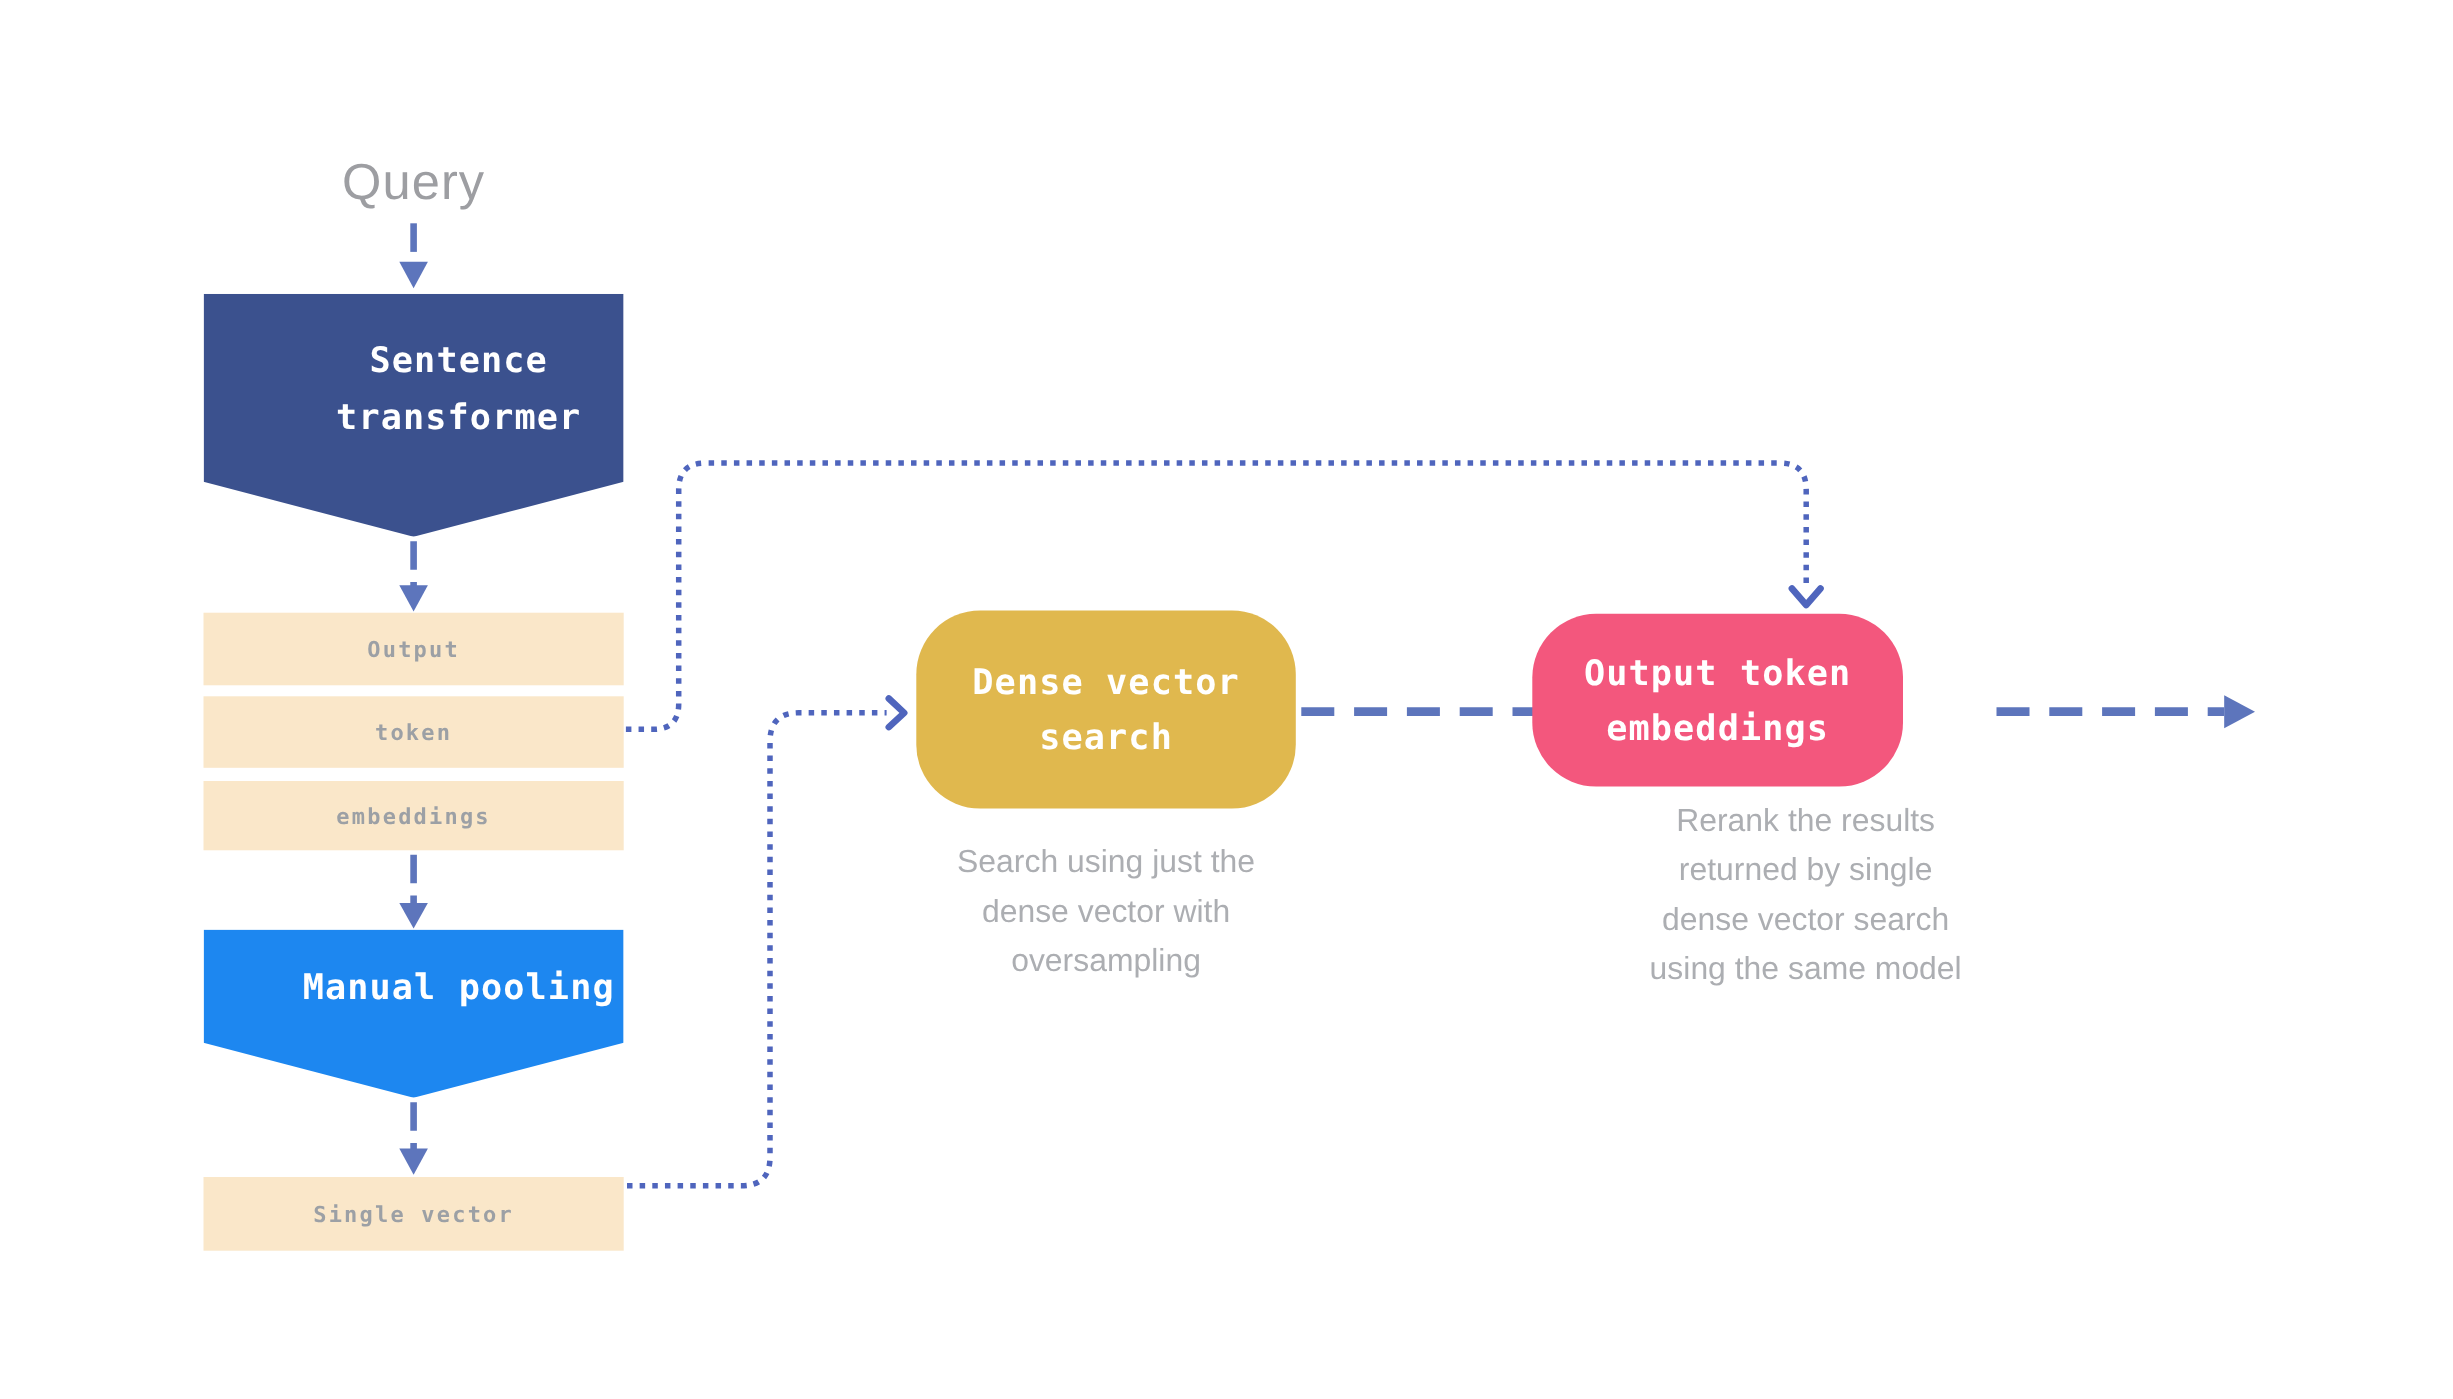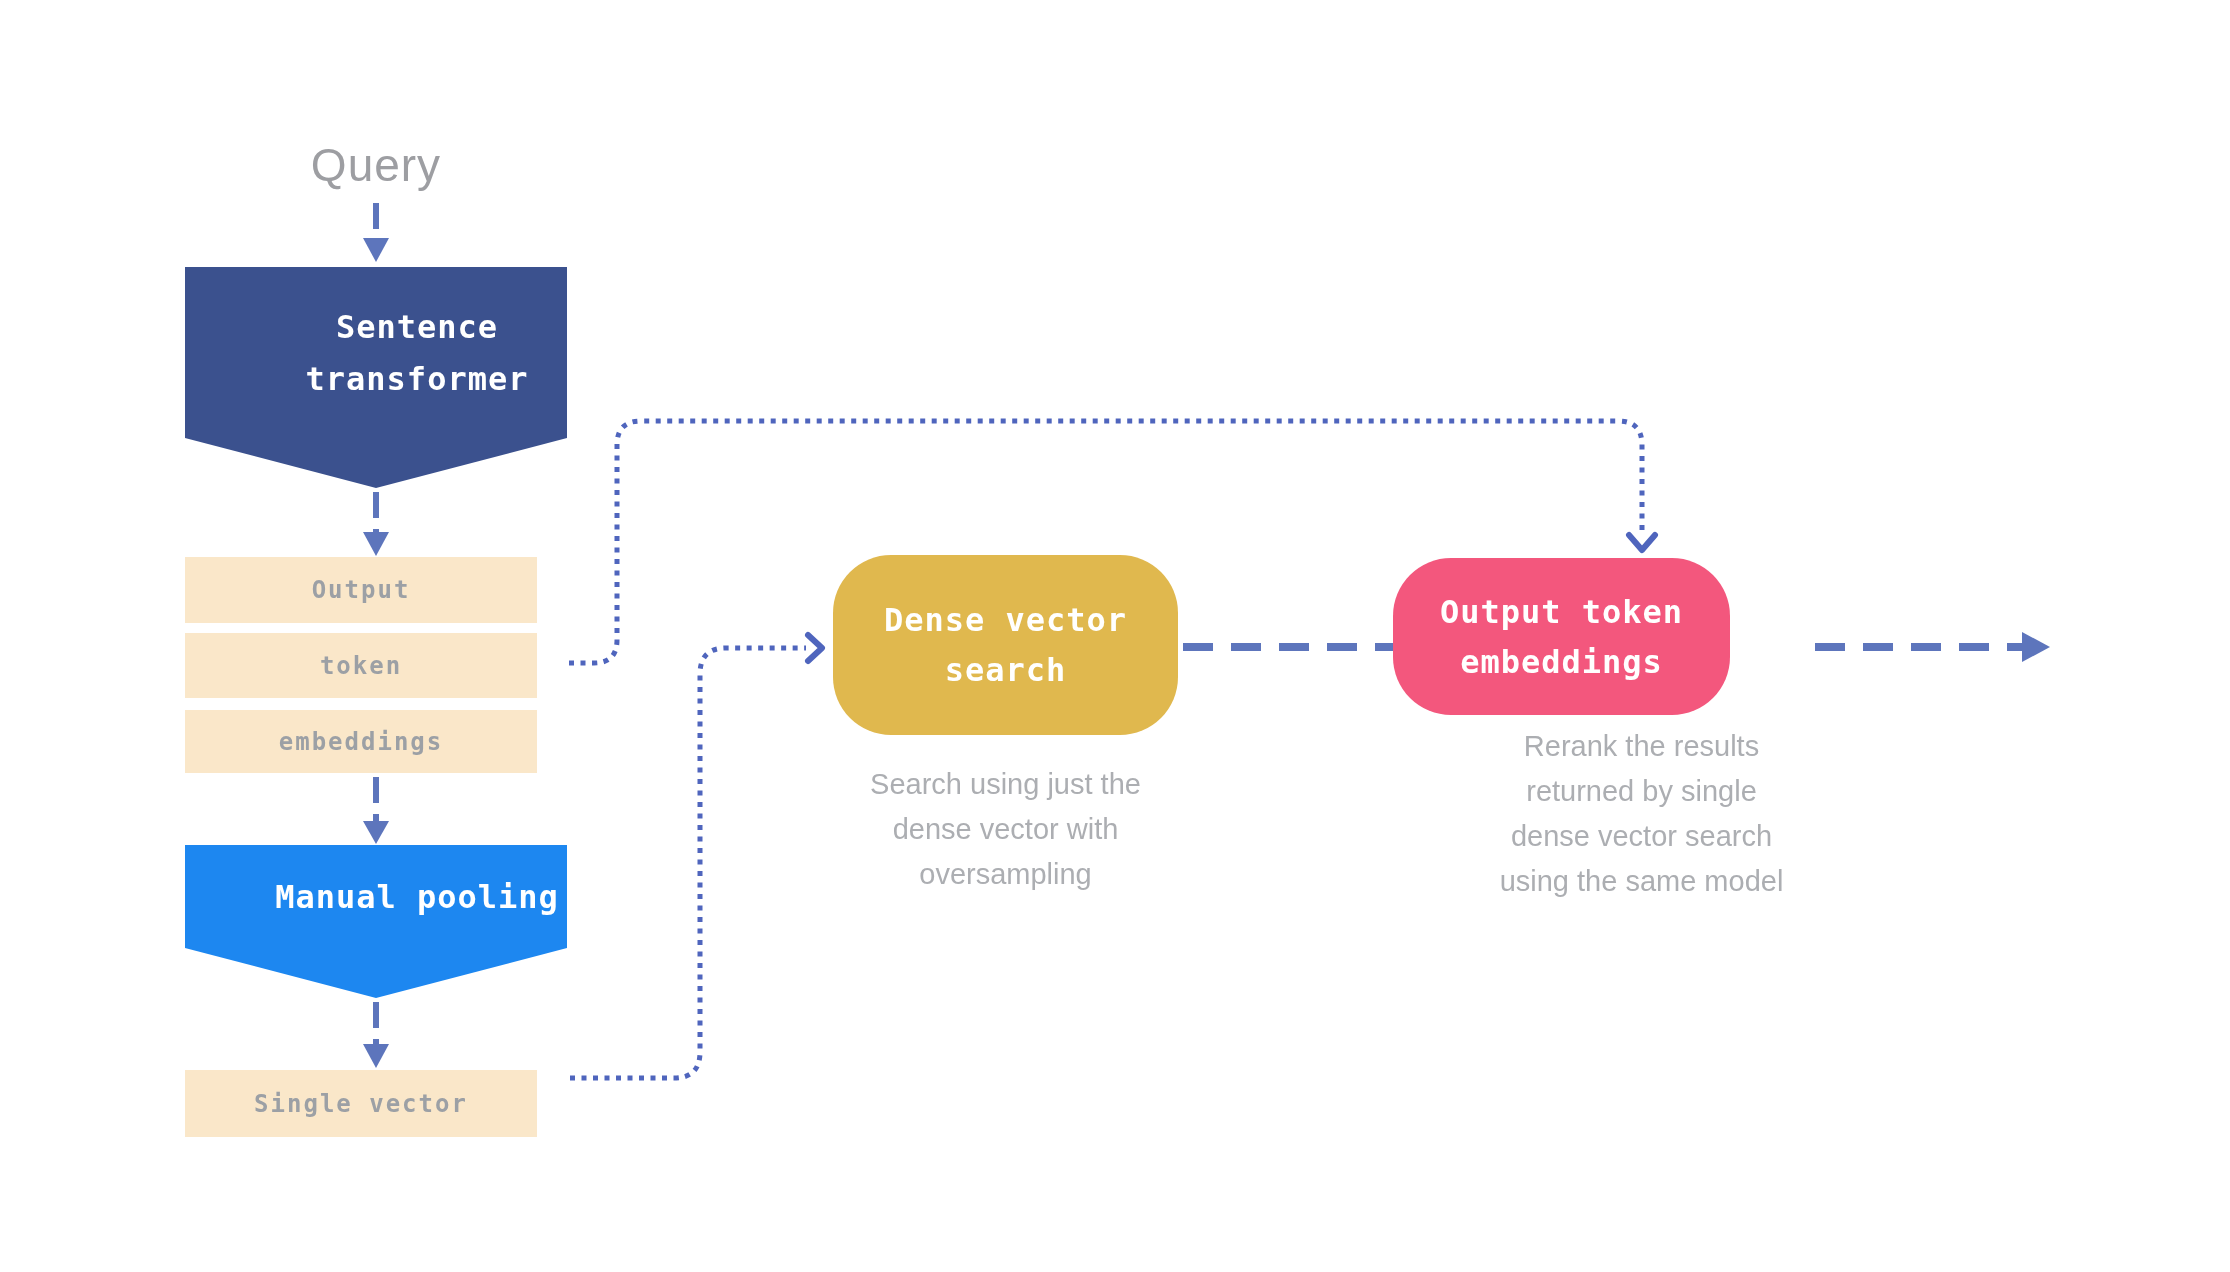--- a/index.html
+++ b/index.html
@@ -21,23 +21,23 @@
   .banner{left:185px;width:382px;}
   .banner-navy{top:267px;height:221px;background:var(--navy);
     clip-path:polygon(0 0,100% 0,100% 77.4%,50% 100%,0 77.4%);}
   .banner-blue{top:845px;height:153px;background:var(--bright-blue);
     clip-path:polygon(0 0,100% 0,100% 67.3%,50% 100%,0 67.3%);}
   .banner-label{position:absolute;left:0;width:100%;text-align:center;
     color:var(--white-text);font-weight:700;font-size:32px;line-height:52px;letter-spacing:1px;margin-left:41px;}
   .banner-navy .banner-label{top:0;height:171px;display:flex;align-items:center;justify-content:center;}
   .banner-blue .banner-label{top:0;height:103px;display:flex;align-items:center;justify-content:center;}
 
-  .cream-row{left:185px;width:352px;background:var(--cream);
+  .cream-row{left:185px;width:382px;background:var(--cream);
     display:flex;align-items:center;justify-content:center;
-    color:var(--box-text-gray);font-weight:700;font-size:24px;letter-spacing:2px;}
+    color:var(--box-text-gray);font-weight:700;font-size:20px;letter-spacing:2px;}
   .row-output{top:557px;height:66px;}
   .row-token{top:633px;height:65px;}
   .row-embeddings{top:710px;height:63px;}
   .row-single{top:1070px;height:67px;}
 
   .pill{border-radius:58px;display:flex;align-items:center;justify-content:center;text-align:center;
     color:var(--white-text);font-weight:700;font-size:32px;line-height:50px;letter-spacing:1px;}
   .pill-yellow{left:833px;top:555px;width:345px;height:180px;background:var(--yellow);}
   .pill-pink{left:1393px;top:558px;width:337px;height:157px;background:var(--pink);}
 

